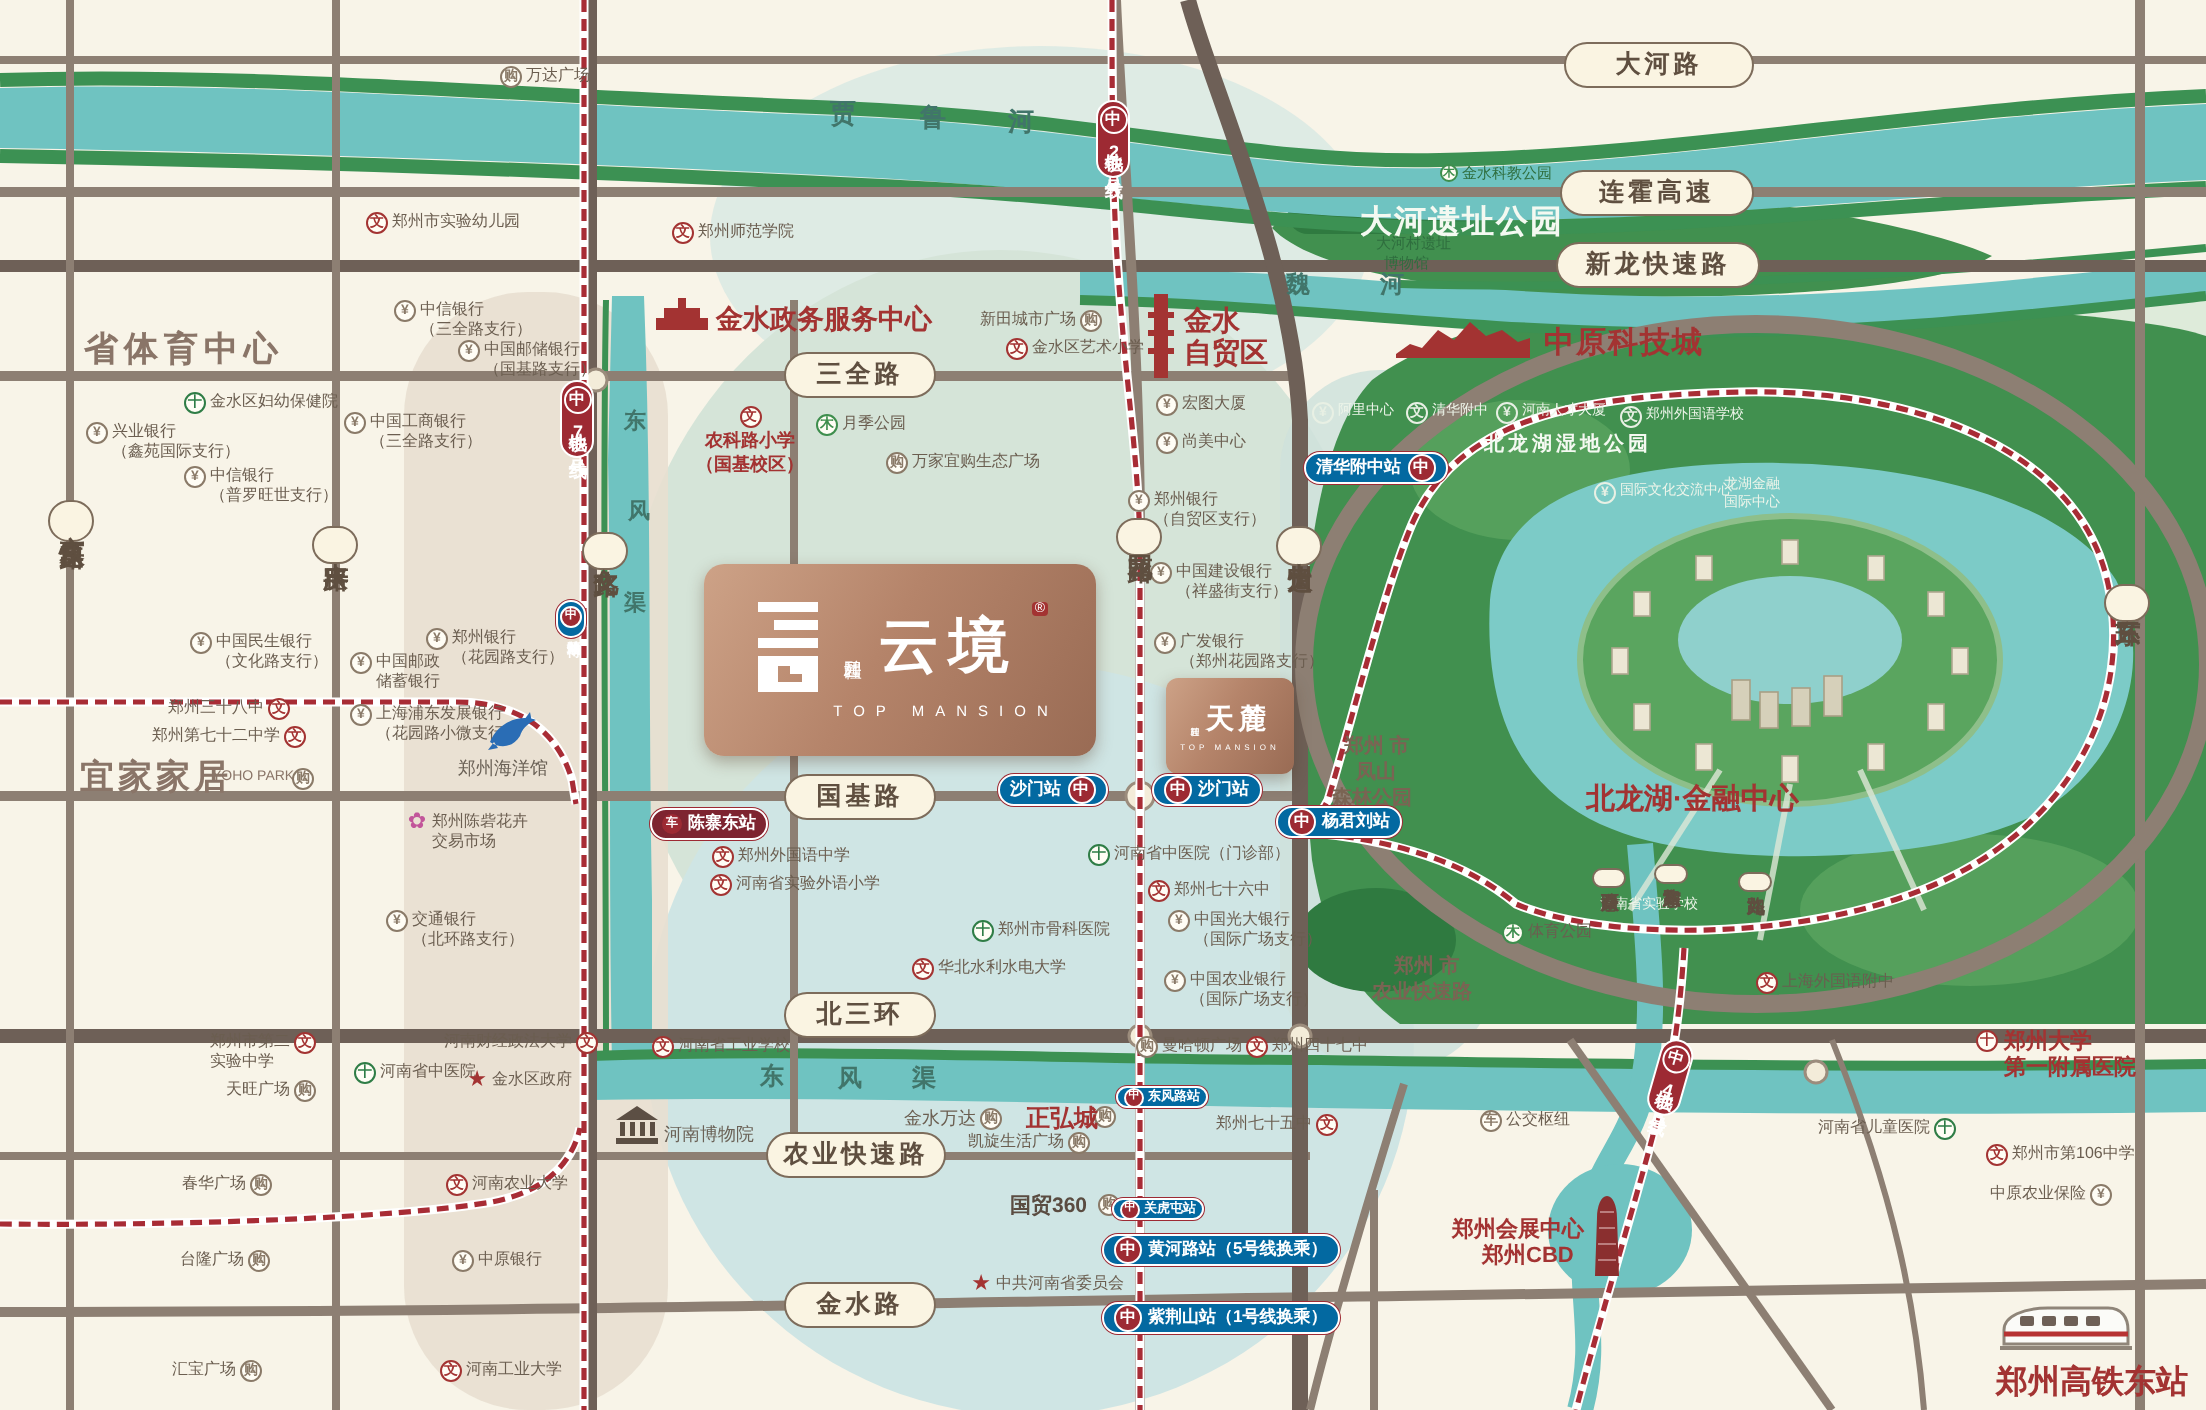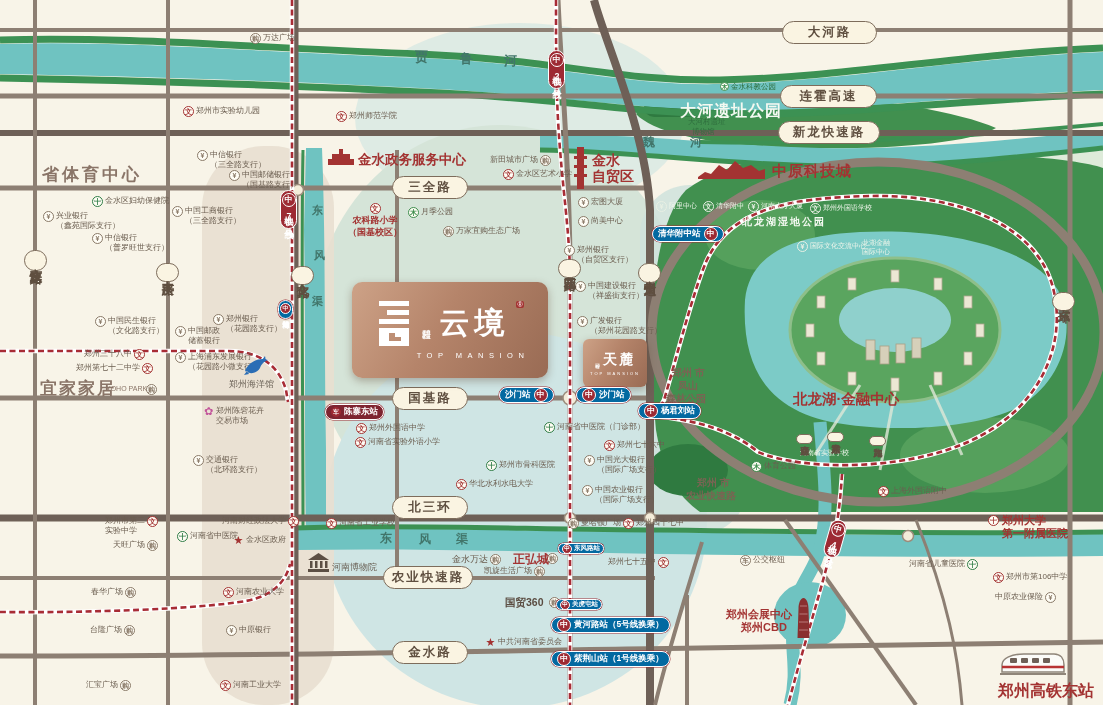--- a/index.html
+++ b/index.html
@@ -714,21 +714,21 @@
       <span class="tt">
         <span>华北水利水电大学</span>
       </span>
     </div>
 <div class="poi" style="left:544px;top:422px">
       <span class="ic i-h">十</span>
       <span class="tt">
         <span>河南省中医院（门诊部）</span>
       </span>
     </div>
-<div class="poi" style="left:604px;top:440px">
+<div class="poi" style="left:574px;top:440px">
       <span class="ic i-s">文</span>
       <span class="tt">
         <span>郑州七十六中</span>
       </span>
     </div>
 <div class="poi" style="left:584px;top:455px">
       <span class="ic">¥</span>
       <span class="tt">
         <span>中国光大银行</span>
         <span>（国际广场支行）</span>

